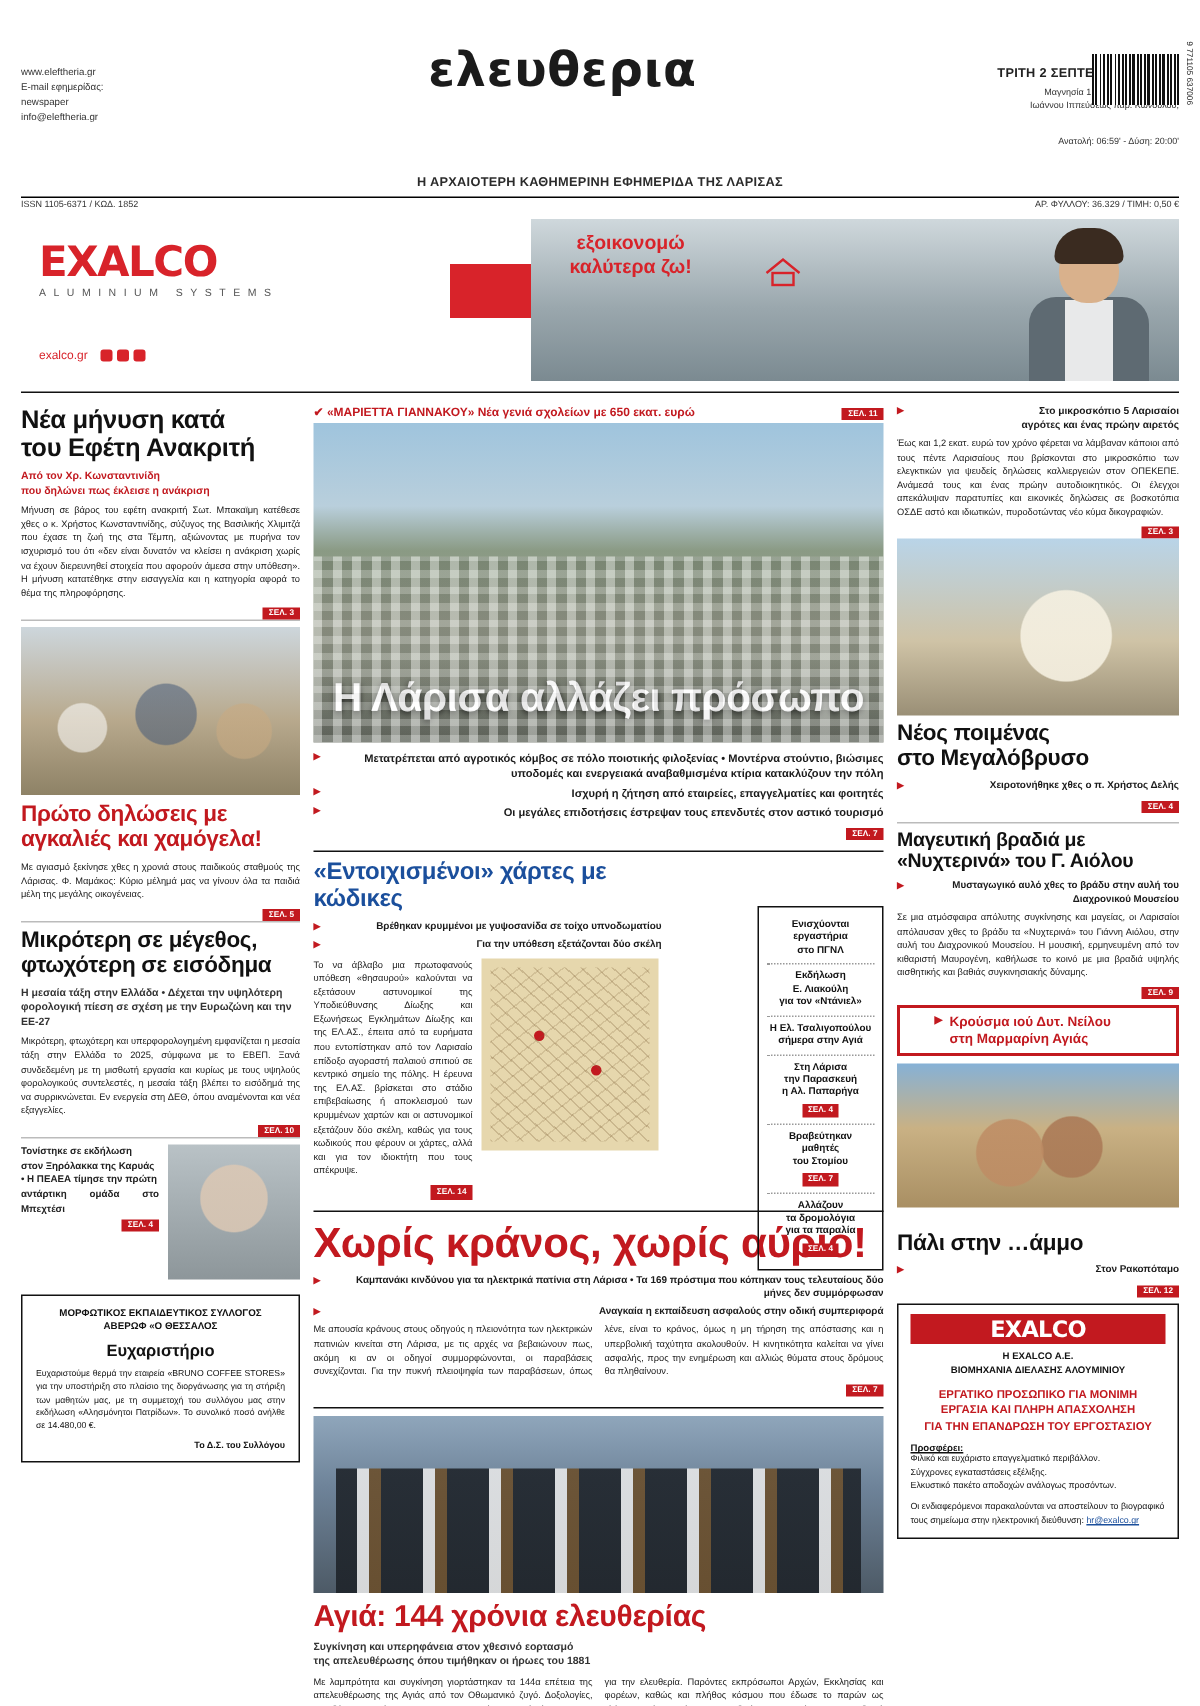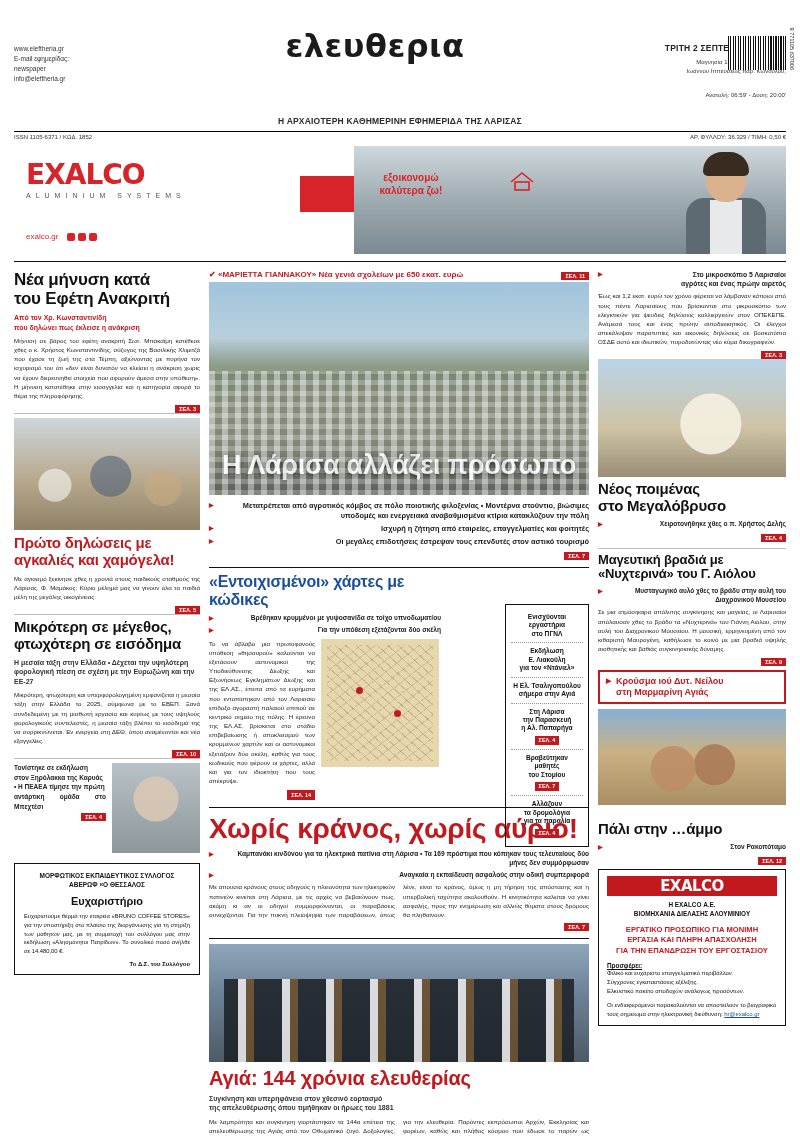--- a/index.html
+++ b/index.html
@@ -41,21 +41,21 @@
   .ad-left { width:44%; background:#ffffff; position:relative; padding:12px 10px 0 12px; }
   .exalco-logo { font-family:"DejaVu Sans", sans-serif; font-weight:bold; font-size:28px; color:#d8232a; letter-spacing:-1px; }
   .exalco-sub { font-size:7px; letter-spacing:5px; color:#555; margin-top:1px; }
   .exalco-url { font-size:8px; color:#d8232a; margin-top:33px; }
   .soc { display:inline-flex; gap:3px; margin-left:6px; vertical-align:middle; }
   .soc span { display:inline-block; width:8px; height:8px; border-radius:2px; background:#d8232a; }
   .ad-banner { position:absolute; left:37%; top:30px; width:34%; height:36px; background:#d8232a; color:#fff;
      display:flex; align-items:center; justify-content:center; font-size:9px; font-weight:bold; text-align:center; line-height:1.2;
      transform: skewX(-0deg); }
   .ad-right { flex:1; position:relative; background: linear-gradient(180deg,#cfd8dc 0%, #9aa7ad 55%, #7b8a91 100%); }
-  .ad-right .slogan { position:absolute; left:6%; top:26px; color:#d8232a; font-size:10px; font-weight:bold; text-align:center; line-height:1.25; }
+  .ad-right .slogan { position:absolute; left:6%; top:8px; color:#d8232a; font-size:13px; font-weight:bold; text-align:center; line-height:1.25; }
   .ad-right .home-icon { position:absolute; left:36%; top:24px; width:26px; height:22px; }
   .ad-person { position:absolute; right:18px; bottom:0; width:86px; height:104px; }
   .p-head { position:absolute; left:24px; top:8px; width:40px; height:44px; border-radius:50% 50% 46% 46%; background:#d9b18c; }
   .p-hair { position:absolute; left:21px; top:2px; width:46px; height:24px; border-radius:24px 24px 6px 6px; background:#3a2b20; }
   .p-body { position:absolute; left:4px; top:48px; width:80px; height:58px; border-radius:18px 18px 0 0; background:#5e6a72; }
   .p-shirt { position:absolute; left:28px; top:50px; width:32px; height:56px; background:#e8e9ea; }
 
   
   .content { display:flex; gap:9px; margin-top:8px; }
   .col-l { width:186px; }
@@ -113,21 +113,21 @@
   .ph-church::after{content:"";position:absolute;inset:0;background:radial-gradient(circle at 60% 55%, rgba(245,240,225,.9) 0 30px, transparent 31px);}
 
   .ph-wrest { height:96px; background:linear-gradient(180deg,#86b1d6 0%,#c9b184 45%,#a98f63 100%); position:relative;}
   .ph-wrest::after{content:"";position:absolute;inset:0;background:radial-gradient(circle at 40% 62%, rgba(190,140,100,.85) 0 22px, transparent 23px),radial-gradient(circle at 62% 58%, rgba(170,120,85,.85) 0 20px, transparent 21px);}
 
   .boxlist { border:1px solid #111; padding:4px 5px; }
   .boxlist .bi { font-size:6.6px; font-weight:bold; line-height:1.28; padding:4px 0; border-bottom:1px dotted #999; text-align:center;}
   .boxlist .bi:last-child { border-bottom:none; }
   .boxlist .bi .sel { float:none; display:block; width:fit-content; margin:3px auto 0; }
 
-  .redbox { border:2px solid #c2191f; padding:4px 6px; }
+  .redbox { border:2px solid #c2191f; padding:4px 23px; }
   .redbox .t { color:#c2191f; font-size:9px; font-weight:bold; line-height:1.2; padding-left:10px; position:relative; }
   .redbox .t::before{content:"▶";position:absolute;left:0;top:1px;font-size:7px;}
 
   
   .ad-box { border:1px solid #111; padding:7px 9px; text-align:center; }
   .ad-box .ttl { font-size:6.5px; font-weight:bold; line-height:1.4; }
   .ad-box .ef { font-size:11px; font-weight:bold; margin:6px 0 5px; }
   .ad-box .bd { font-size:5.8px; line-height:1.5; text-align:justify; }
   .ad-box .sig { font-size:6px; font-weight:bold; text-align:right; margin-top:5px; }
 

